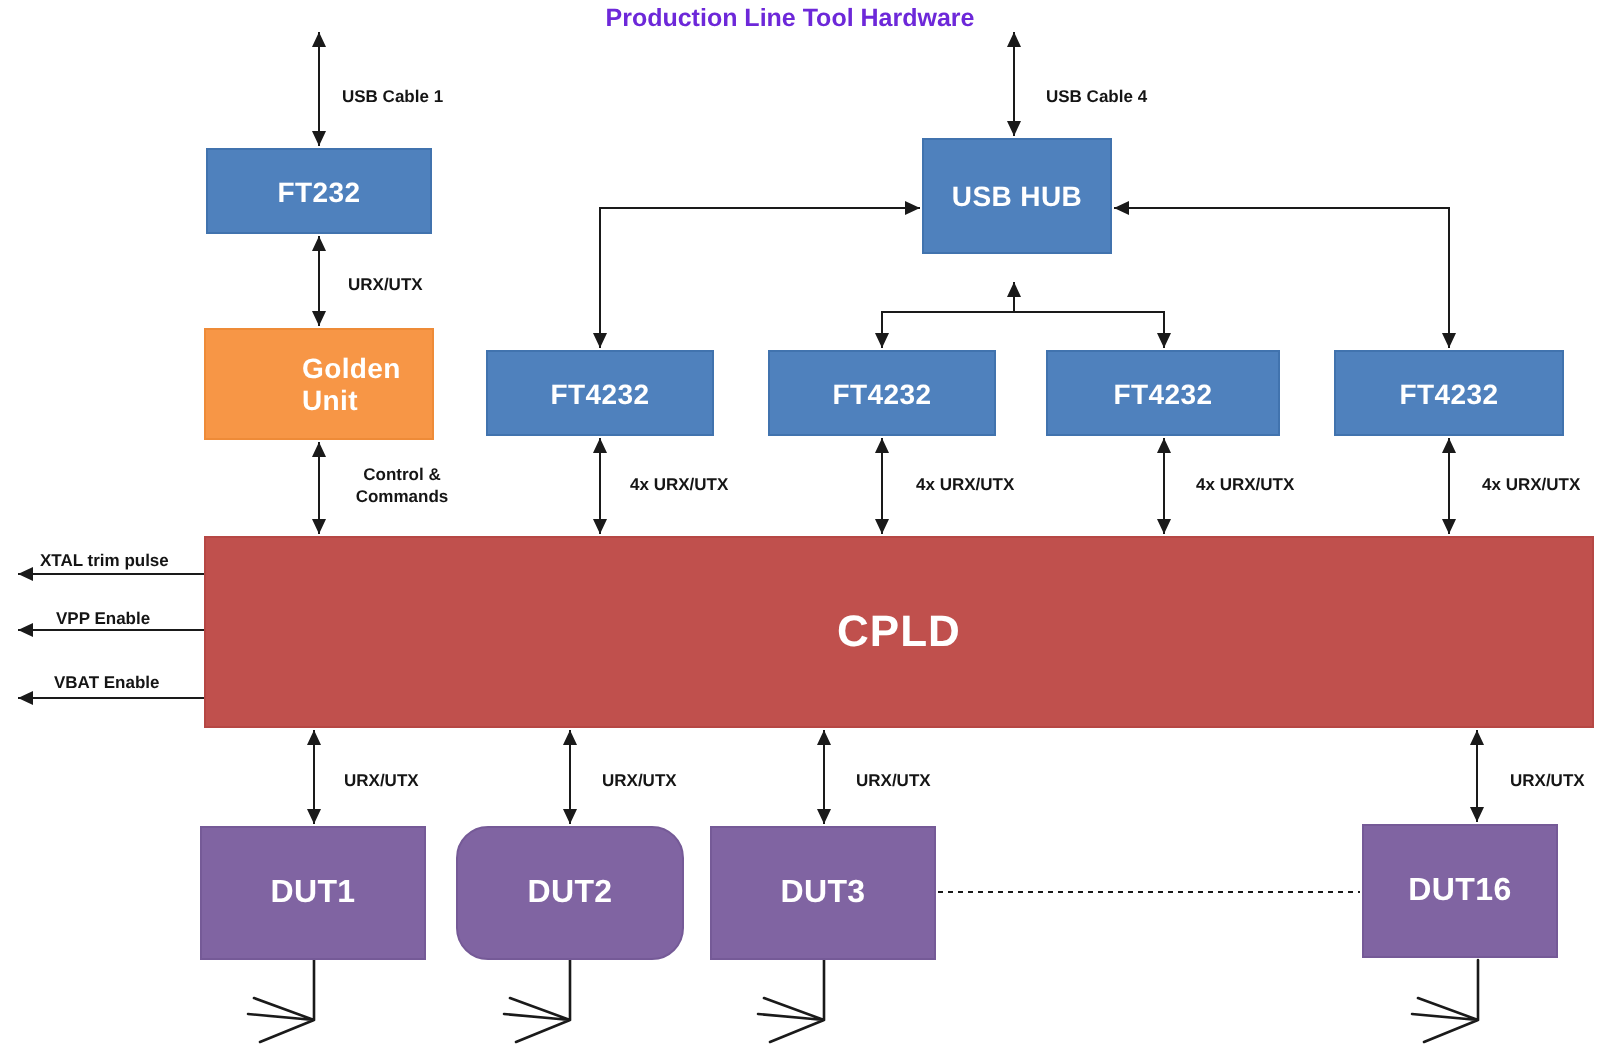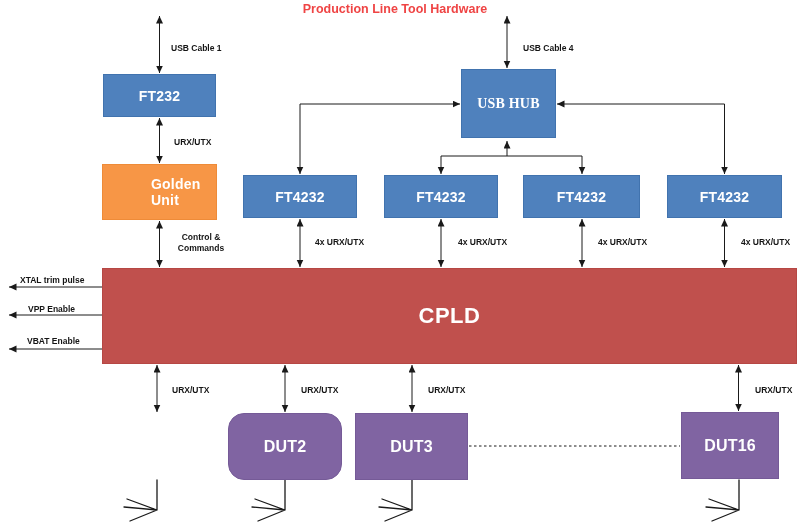--- a/index.html
+++ b/index.html
@@ -17,21 +17,21 @@
   .red    { background:#C0504D; border:1px solid #B64744; }
   .purple { background:#8064A2; border:1px solid #755a97; }
   .cpld-box { font-size:22px; letter-spacing:.5px; }
   .dut-box  { font-size:16px; }
   .lbl {
     position:absolute; font-size:8.5px; font-weight:bold; color:#151515;
     white-space:nowrap; line-height:1.25;
   }
   .title {
     position:absolute; left:395px; top:2px; transform:translateX(-50%);
-    font-size:12.5px; font-weight:bold; color:#ef4444;
+    font-size:12.5px; font-weight:bold; color:#6d28d9;
   }
   .ctr { transform:translateX(-50%); text-align:center; }
   svg.wires { position:absolute; left:0; top:0; width:800px; height:523px; }
 </style>
 </head>
 <body>
 
 <div class="canvas">
 
   <svg class="wires" viewBox="0 0 800 523" fill="none" stroke="#1a1a1a" stroke-width="1">
@@ -76,30 +76,31 @@
       <path d="M157,480 L157,510 M157,510 L127,499 M157,510 L124,507 M157,510 L130,521"></path>
       <path d="M285,480 L285,510 M285,510 L255,499 M285,510 L252,507 M285,510 L258,521"></path>
       <path d="M412,480 L412,510 M412,510 L382,499 M412,510 L379,507 M412,510 L385,521"></path>
       <path d="M739,480 L739,510 M739,510 L709,499 M739,510 L706,507 M739,510 L712,521"></path>
     </g>
   </svg>
 
   <div class="title">Production Line Tool Hardware</div>
 
   <div class="box blue" style="left:103px; top:74px;  width:113px; height:43px;">FT232</div>
-  <div class="box blue" style="left:461px; top:69px;  width:95px;  height:69px;font-family:Liberation Serif, serif;">USB HUB</div>
+  <div class="box blue" style="left:461px; top:69px;  width:95px;  height:58px;">USB HUB</div>
   <div class="box orange" style="left:102px; top:164px; width:115px; height:56px;padding-left:48px;">Golden Unit</div>
 
   <div class="box blue" style="left:243px; top:175px; width:114px; height:43px;">FT4232</div>
   <div class="box blue" style="left:384px; top:175px; width:114px; height:43px;">FT4232</div>
   <div class="box blue" style="left:523px; top:175px; width:117px; height:43px;">FT4232</div>
   <div class="box blue" style="left:667px; top:175px; width:115px; height:43px;">FT4232</div>
 
   <div class="box red cpld-box" style="left:102px; top:268px; width:695px; height:96px;">CPLD</div>
 
+  <div class="box purple dut-box" style="left:100px; top:413px; width:113px; height:67px;">DUT1</div>
   <div class="box purple dut-box" style="left:228px; top:413px; width:114px; height:67px;border-radius:16px;">DUT2</div>
   <div class="box purple dut-box" style="left:355px; top:413px; width:113px; height:67px;">DUT3</div>
   <div class="box purple dut-box" style="left:681px; top:412px; width:98px; height:67px;">DUT16</div>
 
   <div class="lbl" style="left:171px; top:43px;">USB Cable 1</div>
   <div class="lbl" style="left:523px; top:43px;">USB Cable 4</div>
   <div class="lbl" style="left:174px; top:137px;">URX/UTX</div>
 
   <div class="lbl ctr" style="left:201px; top:232px;">
     <span>Control &amp;</span><br>

